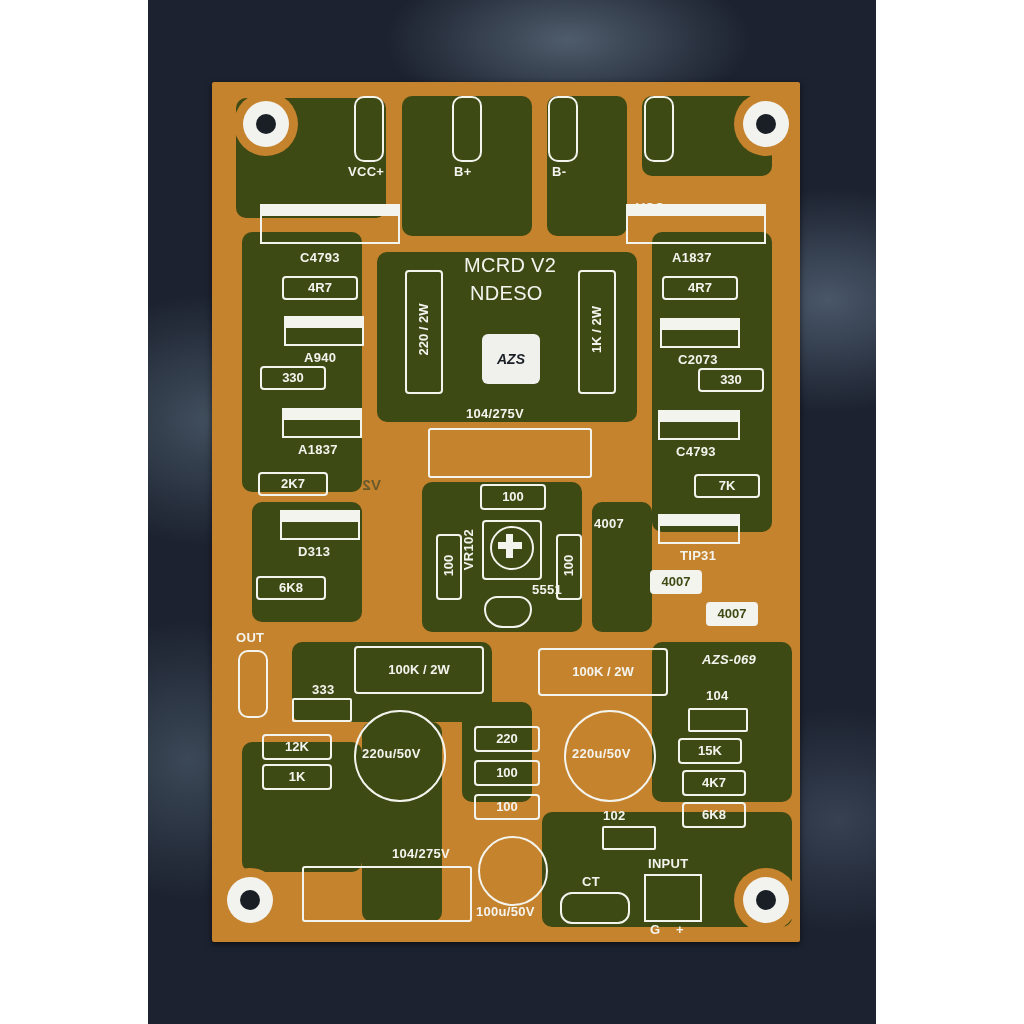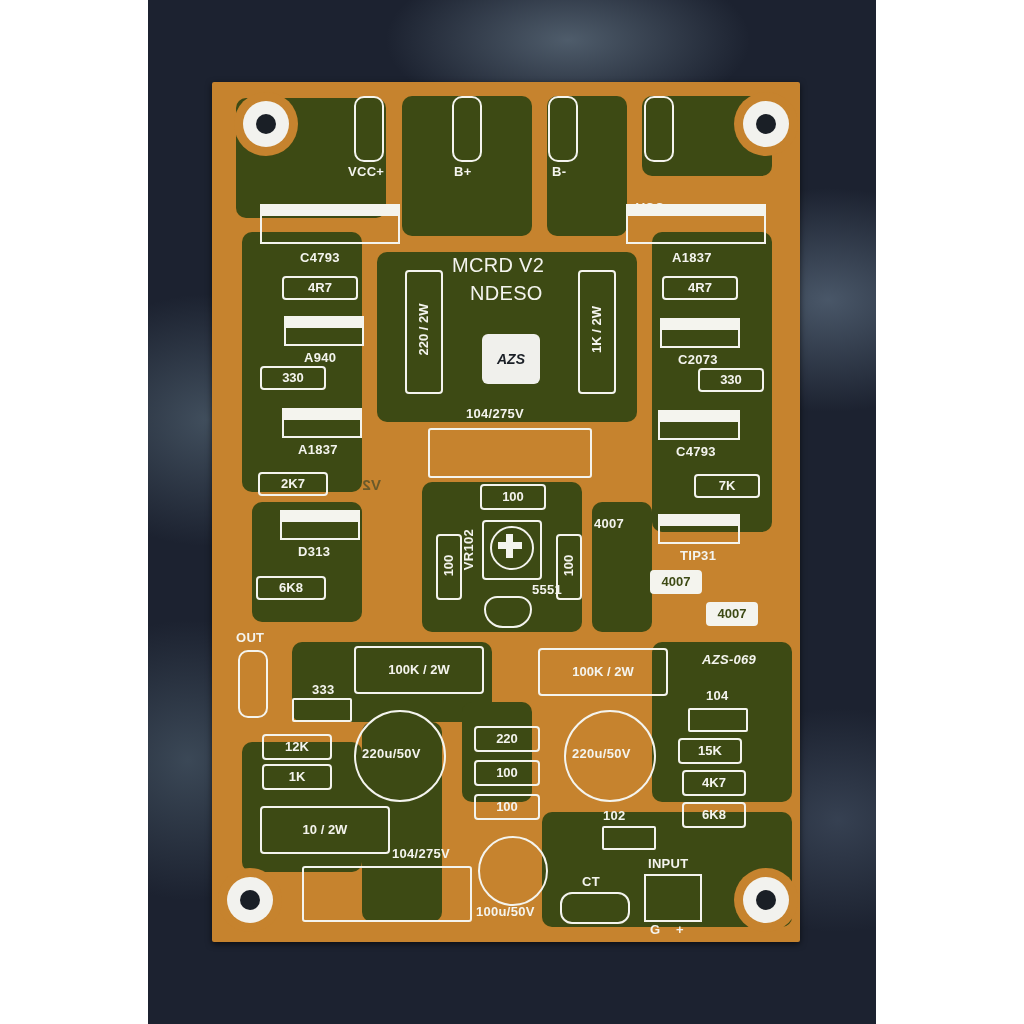--- a/index.html
+++ b/index.html
@@ -76,21 +76,21 @@
       <div class="bar"></div>
       <div class="body"></div>
     </div>
   <div class="silk" style="left:88px;top:168px;">C4793</div>
   <div class="tr" style="left:414px;top:122px;width:140px;height:40px;">
       <div class="bar"></div>
       <div class="body"></div>
     </div>
   <div class="silk" style="left:460px;top:168px;">A1837</div>
 
-  <div class="silk big" style="left:240px;top:172px;">MCRD V2</div>
+  <div class="silk big" style="left:252px;top:172px;">MCRD V2</div>
   <div class="silk big" style="left:258px;top:200px;">NDESO</div>
   <div class="logo" style="left:270px;top:252px;">AZS</div>
 
   <div class="res" style="left:193px;top:188px;width:34px;height:120px;">
     <div class="vert" style="position:absolute;left:-34px;top:50px;width:100px;">220 / 2W</div>
   </div>
   <div class="res" style="left:366px;top:188px;width:34px;height:120px;">
     <div class="vert" style="position:absolute;left:-34px;top:50px;width:100px;">1K / 2W</div>
   </div>
 
@@ -174,21 +174,20 @@
   <div class="cap-el" style="left:352px;top:628px;width:88px;height:88px;">
     <div class="silk" style="left:6px;top:34px;">220u/50V</div>
   </div>
   <div class="res" style="left:262px;top:644px;width:62px;height:22px;line-height:22px;">220</div>
   <div class="res" style="left:262px;top:678px;width:62px;height:22px;line-height:22px;">100</div>
   <div class="res" style="left:262px;top:712px;width:62px;height:22px;line-height:22px;">100</div>
   <div class="res" style="left:466px;top:656px;width:60px;height:22px;line-height:22px;">15K</div>
   <div class="res" style="left:470px;top:688px;width:60px;height:22px;line-height:22px;">4K7</div>
   <div class="res" style="left:470px;top:720px;width:60px;height:22px;line-height:22px;">6K8</div>
 
-  <div class="res" style="left:48px;top:724px;width:126px;height:44px;line-height:44px;">10 / 2W</div>
   <div class="silk" style="left:391px;top:726px;">102</div>
   <div class="box" style="left:390px;top:744px;width:50px;height:20px;border-radius:2px;"></div>
 
   <div class="silk" style="left:180px;top:764px;">104/275V</div>
   <div class="box" style="left:90px;top:784px;width:166px;height:52px;border-radius:3px;"></div>
   <div class="cap-el" style="left:266px;top:754px;width:66px;height:66px;"></div>
   <div class="silk" style="left:248px;top:822px;margin-left:16px;">100u/50V</div>
   <div class="silk" style="left:370px;top:792px;">CT</div>
   <div class="box" style="left:348px;top:810px;width:66px;height:28px;border-radius:12px;"></div>
   <div class="silk" style="left:436px;top:774px;">INPUT</div>

